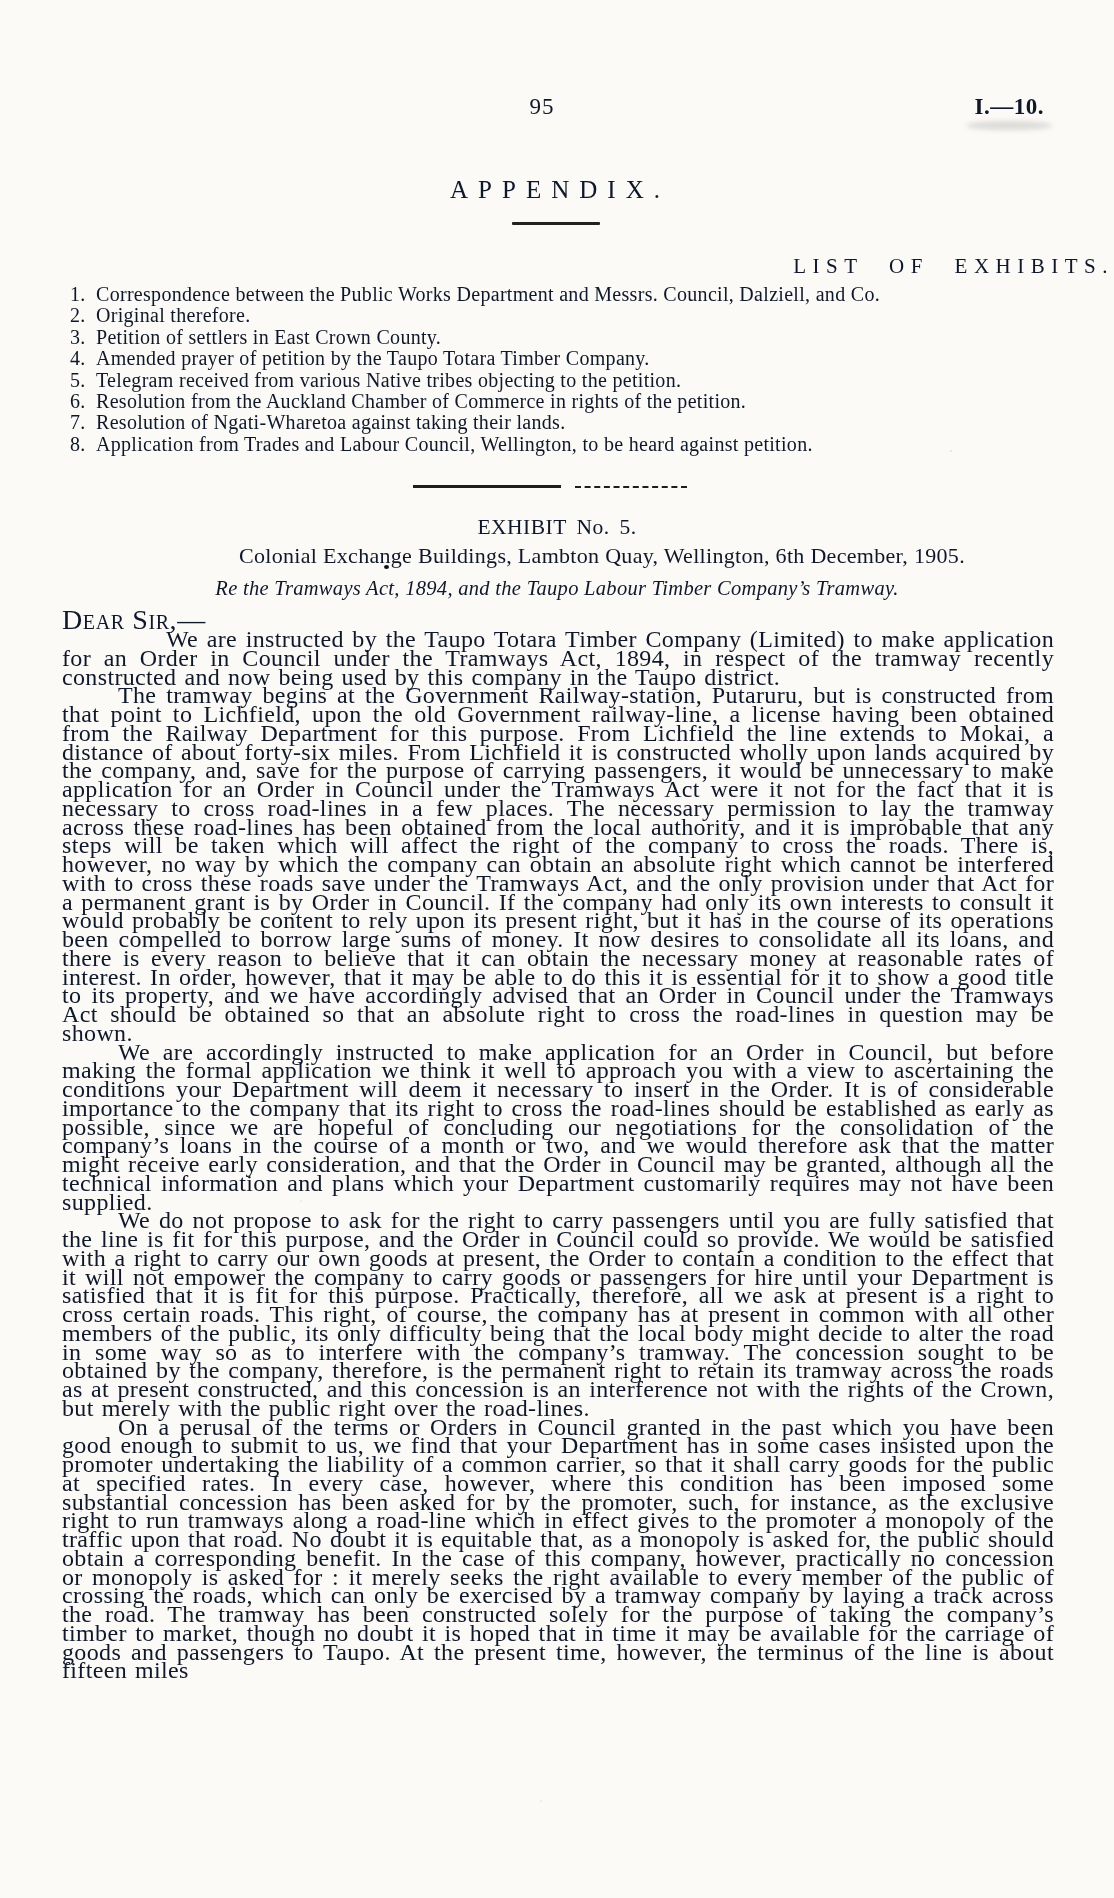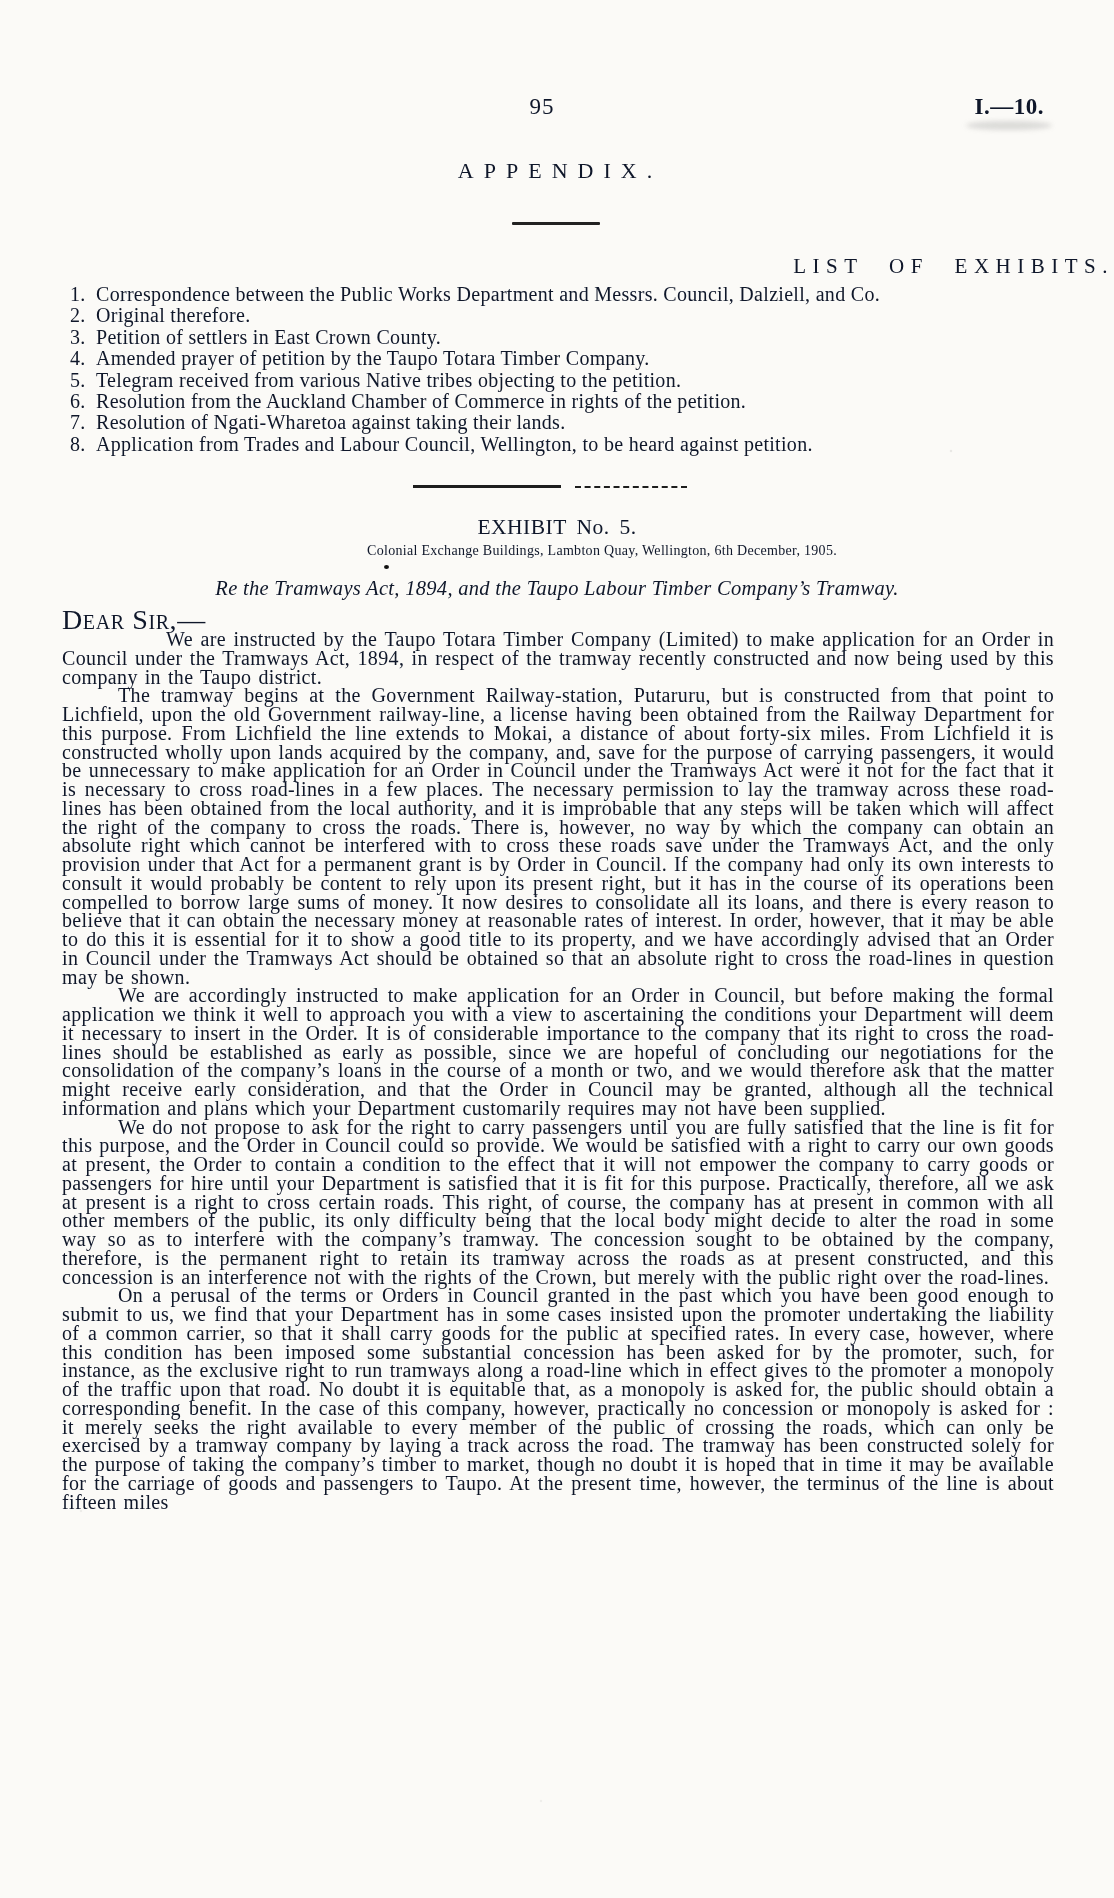--- a/index.html
+++ b/index.html
@@ -54,24 +54,24 @@
     position: absolute;
     right: 0; top: 27px;
     width: 86px; height: 9px;
     background: rgba(110,110,110,0.22);
     filter: blur(2.5px);
     border-radius: 50%;
   }
 
   .appendix-title {
     position: absolute;
-    top: 158px; left: 0; width: 100%;
-    margin: 0;
-    text-align: center;
-    font-size: 22px;
+    top: 176px; left: 0; width: 100%;
+    margin: 0;
+    text-align: center;
+    font-size: 25px;
     font-weight: normal;
     letter-spacing: 10px;
     padding-left: 6px;
     box-sizing: border-box;
   }
   .rule1 {
     position: absolute;
     top: 222px; left: 512px;
     width: 88px; height: 3px;
     background: #222;
@@ -132,21 +132,21 @@
     letter-spacing: 0.5px;
     word-spacing: 4px;
   }
   .address {
     position: absolute;
     top: 543px; left: 62px;
     width: 990px;
     padding-left: 90px;
     box-sizing: border-box;
     text-align: center;
-    font-size: 14px;
+    font-size: 22px;
     letter-spacing: 0.3px;
   }
   .ink-dot {
     position: absolute;
     left: 384px; top: 565px;
     width: 5px; height: 4px;
     background: #111;
     border-radius: 50%;
   }
   .re-line {
@@ -163,21 +163,21 @@
     top: 604px; left: 62px;
     font-variant: small-caps;
     font-size: 28px;
     letter-spacing: 0.6px;
   }
 
   .letter-body {
     position: absolute;
     top: 630px; left: 62px;
     width: 992px;
-    font-size: 20px;
+    font-size: 24px;
     line-height: 18.75px;
     text-align: justify;
     letter-spacing: 0.35px;
     word-spacing: 1.6px;
   }
   .letter-body p {
     margin: 0;
     text-indent: 56px;
   }
   .letter-body p.p-first {

